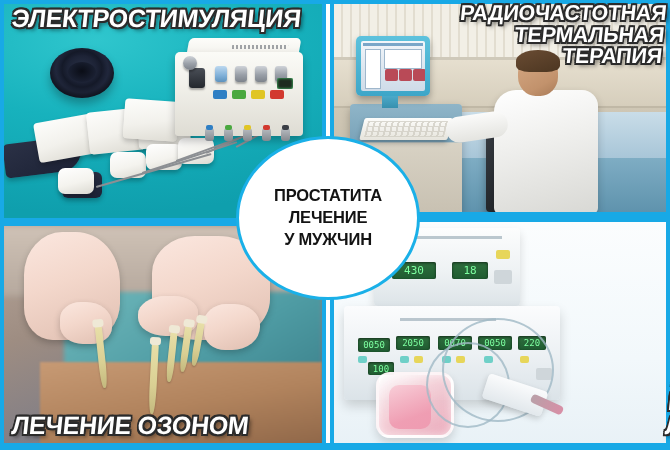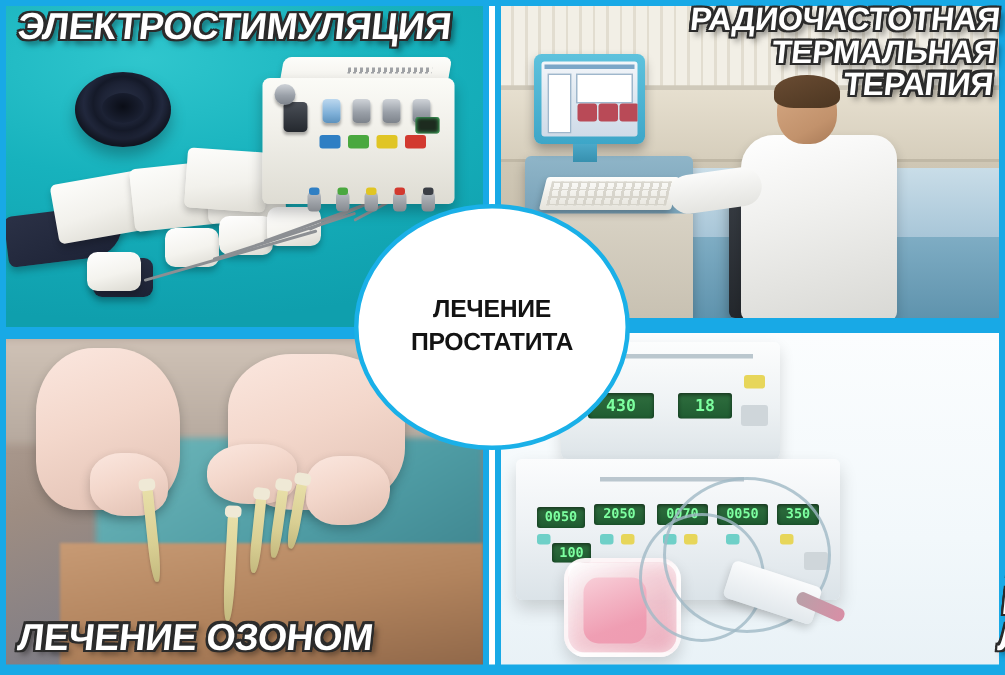--- a/index.html
+++ b/index.html
@@ -262,21 +262,21 @@
     background:linear-gradient(180deg,#fbfcfd 0%, #edf1f4 50%, #dbe3e8 100%);
     border-radius:4px;
     box-shadow:0 6px 12px rgba(0,0,0,.16);
   }
   .lcd {
     position:absolute;
     background:linear-gradient(180deg,#2f6e3e 0%, #1f5c31 100%);
     border-radius:2px;
     color:#7dffa0;
     font-family:"DejaVu Sans Mono", monospace;
-    font-weight:bold;
+    font-weight:normal;
     display:flex; align-items:center; justify-content:center;
     box-shadow:inset 0 1px 3px rgba(0,0,0,.6);
   }
   .btn-sq {
     position:absolute; border-radius:2px;
   }
   .vac-cup {
     position:absolute; left:42px; top:150px; width:78px; height:66px;
     border-radius:14px;
     background:linear-gradient(150deg,rgba(255,255,255,.92) 0%, rgba(246,206,214,.88) 40%, rgba(233,150,170,.8) 100%);
@@ -491,21 +491,21 @@
         <div class="btn-sq" style="left:122px; top:22px; width:14px; height:9px; background:#e7d65a;"></div>
         <div class="btn-sq" style="left:120px; top:42px; width:18px; height:14px; background:#cfd6da;"></div>
       </div>
 
       <div class="dev-bot">
         <div style="position:absolute;left:56px;top:12px;width:96px;height:3px;background:#9fb0bb;opacity:.7;"></div>
         <div class="lcd" style="left:52px; top:30px; width:34px; height:14px; font-size:9px;">2050</div>
         <div class="lcd" style="left:94px; top:30px; width:34px; height:14px; font-size:9px;">0070</div>
         <div class="lcd" style="left:134px; top:30px; width:34px; height:14px; font-size:9px;">0050</div>
         <div class="lcd" style="left:14px; top:32px; width:32px; height:14px; font-size:9px;">0050</div>
-        <div class="lcd" style="left:174px; top:30px; width:28px; height:14px; font-size:9px;">350</div>
+        <div class="lcd" style="left:174px; top:30px; width:28px; height:14px; font-size:9px;">220</div>
         <div class="lcd" style="left:24px; top:56px; width:26px; height:13px; font-size:9px;">100</div>
 
         <div class="btn-sq" style="left:14px; top:50px; width:9px; height:7px; background:#6fd0c8;"></div>
         <div class="btn-sq" style="left:56px; top:50px; width:9px; height:7px; background:#6fd0c8;"></div>
         <div class="btn-sq" style="left:70px; top:50px; width:9px; height:7px; background:#e7d65a;"></div>
         <div class="btn-sq" style="left:98px; top:50px; width:9px; height:7px; background:#6fd0c8;"></div>
         <div class="btn-sq" style="left:112px; top:50px; width:9px; height:7px; background:#e7d65a;"></div>
         <div class="btn-sq" style="left:140px; top:50px; width:9px; height:7px; background:#6fd0c8;"></div>
         <div class="btn-sq" style="left:176px; top:50px; width:9px; height:7px; background:#e7d65a;"></div>
         <div class="btn-sq" style="left:192px; top:62px; width:16px; height:12px; background:#cfd6da;"></div>
@@ -524,17 +524,18 @@
       <span class="inner"></span>
     </div>
   <div class="divider" id="div-h-left"></div>
   <div class="divider" id="div-h-right"></div>
   <div class="frame-top"></div>
   <div class="frame-bottom"></div>
   <div class="frame-left"></div>
   <div class="frame-right"></div>
 
   <div class="center-circle">
+    <div class="line">ПРОСТАТИТА</div>
     <div class="line">ЛЕЧЕНИЕ</div>
-    <div class="line">ПРОСТАТИТА</div>
+    <div class="line">У МУЖЧИН</div>
   </div>
 
 </div>
 
 </body></html>

